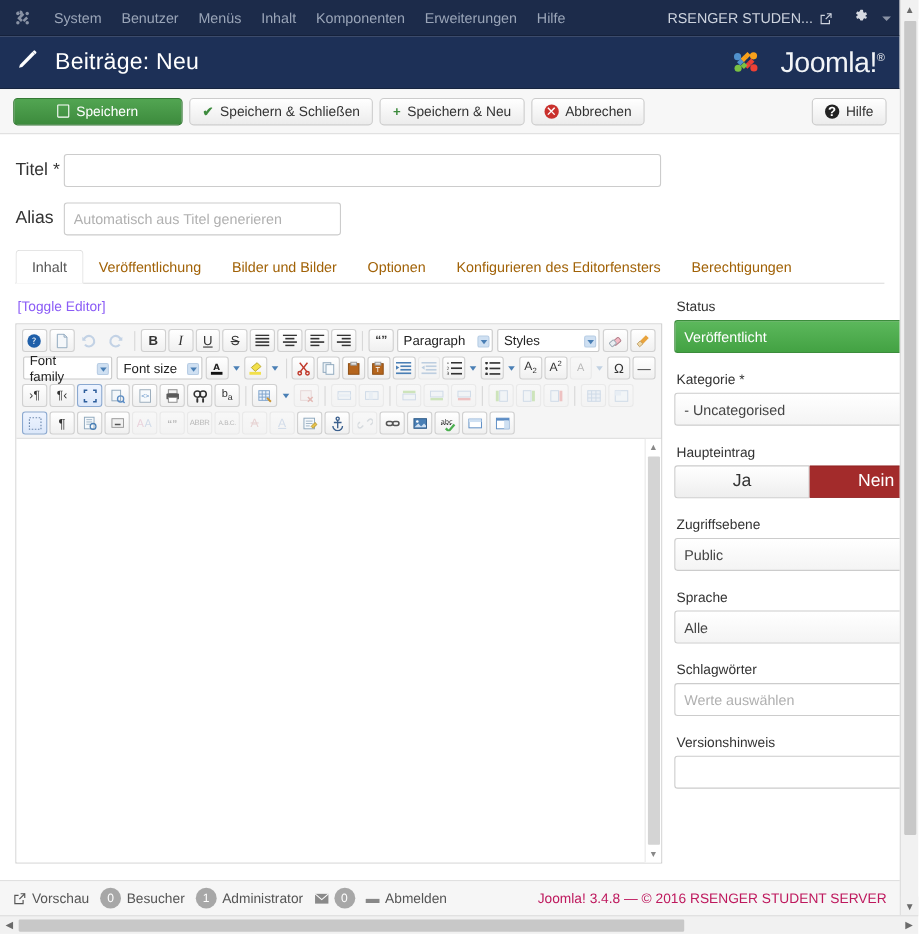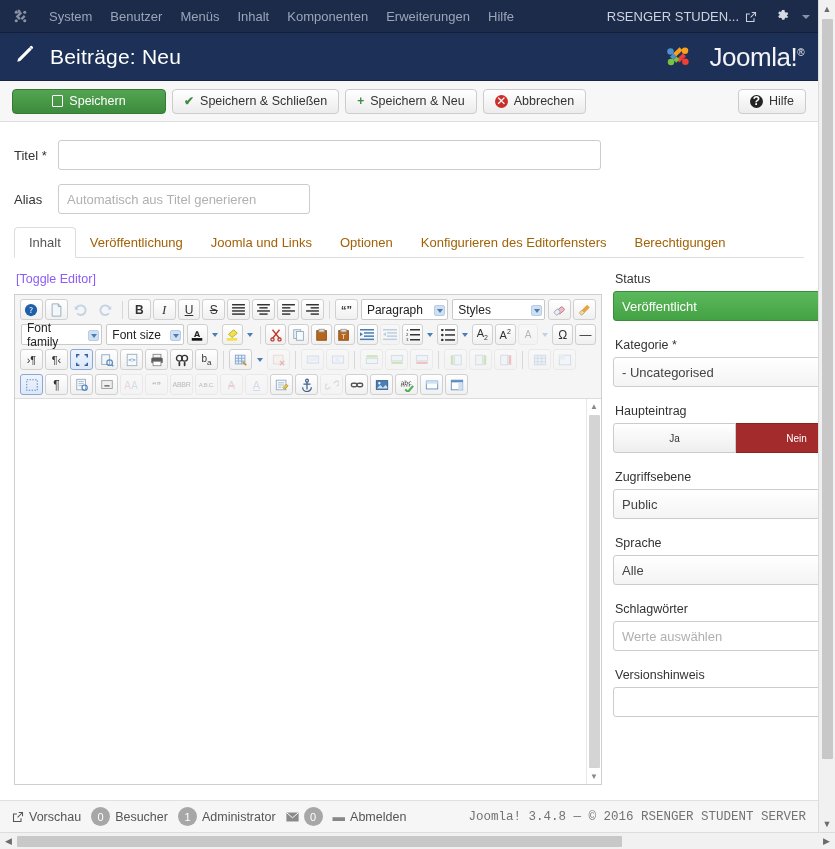--- a/index.html
+++ b/index.html
@@ -90,21 +90,21 @@
   .ico-x { display:inline-flex; align-items:center; justify-content:center;
     width:13px;height:13px;border-radius:50%;background:#c9302c;color:#fff;font-size:9px;line-height:1;}
   .ico-q { display:inline-flex; align-items:center; justify-content:center;
     width:13px;height:13px;border-radius:50%;background:#222;color:#fff;font-size:9px;line-height:1;font-weight:bold;}
   .ico-doc { display:inline-block;width:11px;height:12px;border:1px solid #fff;border-radius:1px; }
   .toolbar .spacer { flex:1; }
 
   
   .form-area { padding:18px 14px 0 14px; }
   .field-row { display:flex; align-items:center; margin-bottom:14px; }
-  .field-label { font-size:13px; color:#333; width:44px; }
+  .field-label { font-size:16px; color:#333; width:44px; }
   .field-label .req { color:#333; }
   .inp {
     height:30px; border:1px solid #ccc; border-radius:3px; background:#fff;
     padding:0 8px; font-size:13px; color:#555; outline:none;
     font-family:"Liberation Sans", sans-serif;
   }
   .inp::placeholder { color:#b0b0b0; }
   #title-input { width:543px; }
   #alias-input { width:252px; }
 
@@ -166,35 +166,35 @@
     display:flex; align-items:center; padding:0 8px; font-size:13px; color:#444; width:245px;
   }
   .rc-select.green { background:linear-gradient(#5cb85c,#43a243); border-color:#3b8c3b; color:#fff; }
   .rc-input {
     height:30px; border:1px solid #ccc; border-radius:3px; background:#fff;
     display:flex; align-items:center; padding:0 8px; font-size:13px; color:#b0b0b0; width:245px;
   }
   .rc-input.empty { color:#333; }
   .btn-group { display:flex; width:245px; }
   .bg-btn { flex:1; height:30px; display:flex; align-items:center; justify-content:center;
-    font-size:10px; border:1px solid #ccc; cursor:pointer; }
+    font-size:16px; border:1px solid #ccc; cursor:pointer; }
   .bg-btn.off { background:linear-gradient(#fff,#eee); color:#333; border-radius:3px 0 0 3px; }
   .bg-btn.on { background:#a32b2b; color:#fff; border-color:#8c2323; border-radius:0 3px 3px 0; border-left:none; }
 
   
   .statusbar {
     position:absolute; left:0; right:17px; bottom:17px; height:32px;
     background:#f6f6f6; border-top:1px solid #e0e0e0;
     display:flex; align-items:center; padding:0 12px; font-size:12.5px; color:#555;
   }
   .sb-item { display:flex; align-items:center; gap:5px; margin-right:10px; white-space:nowrap; }
   .pill { display:inline-flex; align-items:center; justify-content:center;
     min-width:19px; height:19px; border-radius:10px; background:#a7a7a7; color:#fff;
     font-size:11px; padding:0 5px; }
-  .sb-right { margin-left:auto; color:#737373; white-space:nowrap;font-family:Liberation Mono, monospace; }
+  .sb-right { margin-left:auto; color:#be185d; white-space:nowrap; }
   .sb-link { color:#555; cursor:pointer;text-align:right; }
   .dash { color:#888; }
 </style>
 </head>
 <body>
 
 <div id="page">
   <div class="content">
 
     <div class="topbar">
@@ -305,21 +305,21 @@
       </div>
       <div class="field-row">
         <div class="field-label">Alias</div>
         <input class="inp" id="alias-input" type="text" placeholder="Automatisch aus Titel generieren" style="">
       </div>
     </div>
 
     <div class="tabs">
       <div class="tab active">Inhalt</div>
       <div class="tab">Veröffentlichung</div>
-      <div class="tab">Joomla und Links</div>
+      <div class="tab">Bilder und Bilder</div>
       <div class="tab">Optionen</div>
       <div class="tab">Konfigurieren des Editorfensters</div>
       <div class="tab">Berechtigungen</div>
     </div>
 
     <div class="split">
 
       <div class="left-col">
         <div class="toggle-editor">[Toggle Editor]</div>
 

